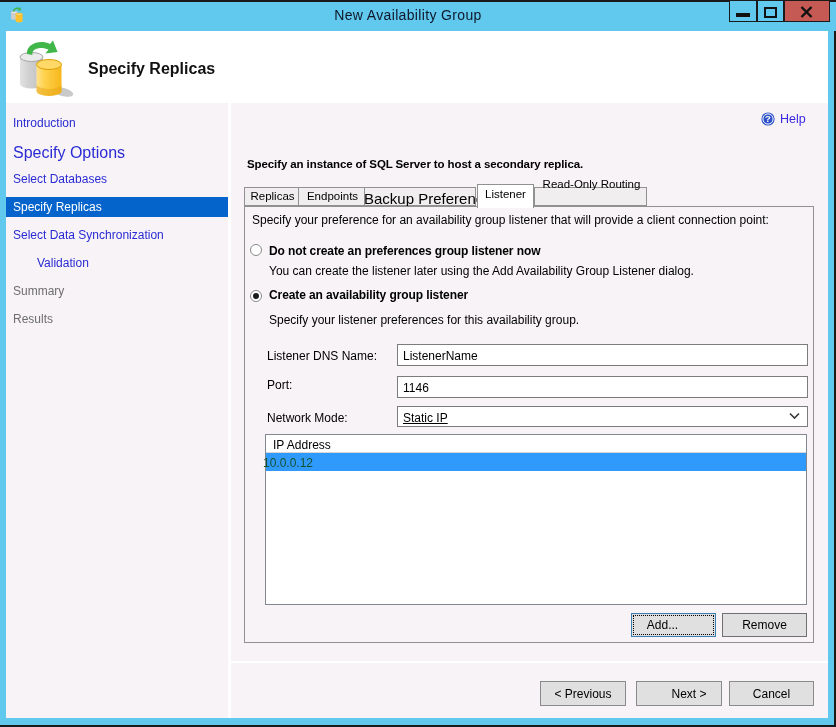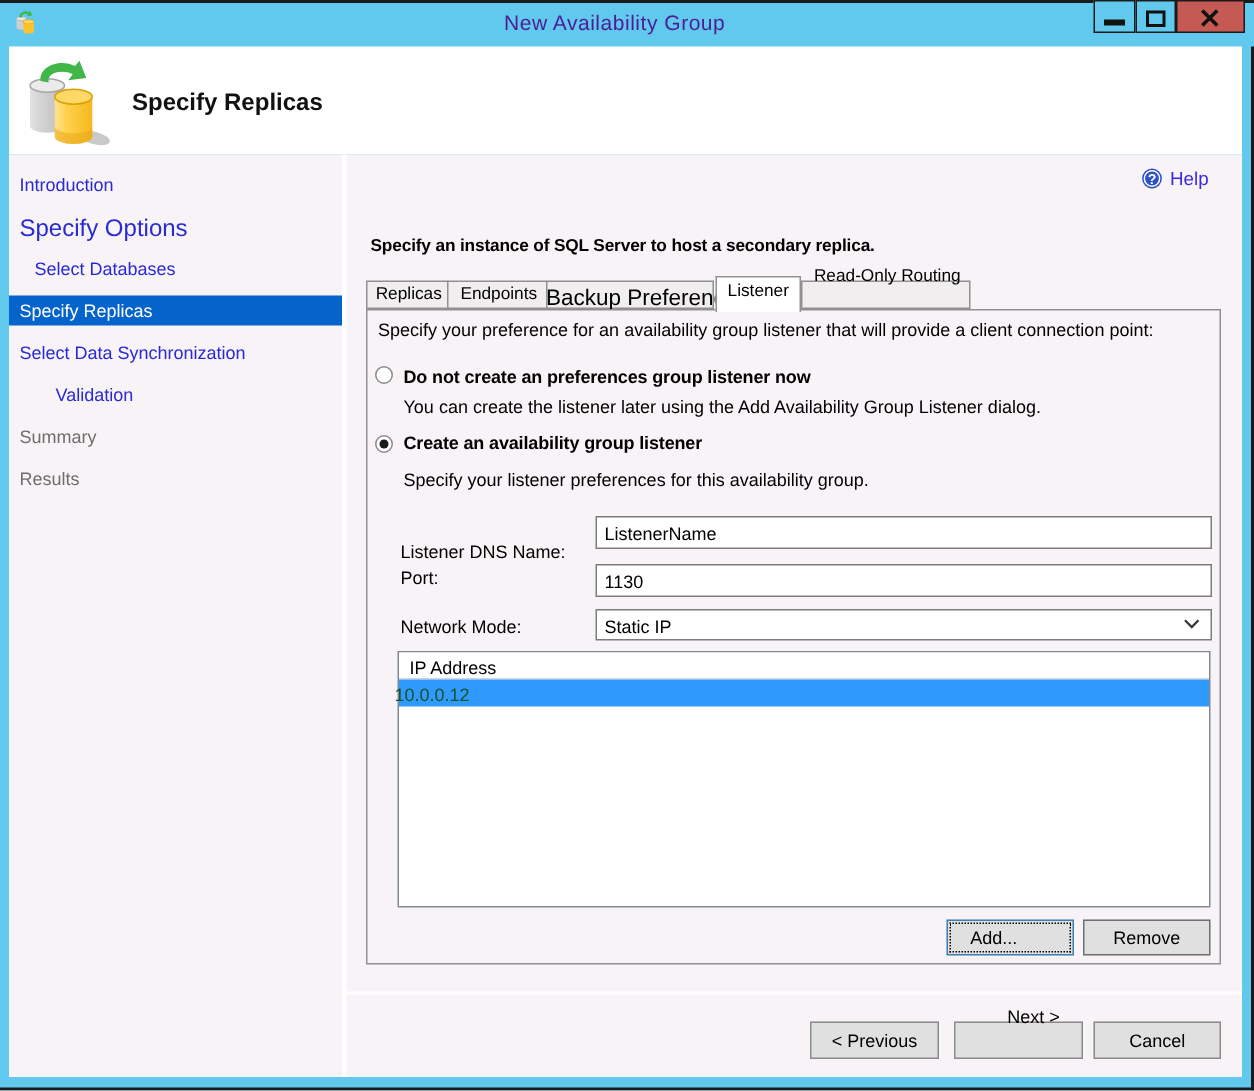--- a/index.html
+++ b/index.html
@@ -10,21 +10,21 @@
   .b { font-weight:bold; letter-spacing:-0.1px; }
 </style>
 </head>
 <body>
 
 <div class="abs" style="left:0;top:0;width:836px;height:2px;background:#1A1A1A;"></div>
 <div class="abs" style="left:834px;top:0;width:2px;height:727px;background:#1A1A1A;"></div>
 <div class="abs" style="left:0;top:725px;width:836px;height:2px;background:#1A1A1A;"></div>
 
 <div class="abs" style="left:0;top:2px;width:836px;height:29px;background:#61C9EE;"></div>
-<div class="abs" style="left:336px;top:7px;width:164px;font-size:14px;letter-spacing:0.35px;color:#4c1d95;text-align:left;white-space:nowrap;">New Availability Group</div>
+<div class="abs" style="left:326px;top:7px;width:164px;font-size:14px;letter-spacing:0.35px;color:#0f172a;text-align:center;white-space:nowrap;">New Availability Group</div>
 
 <svg class="abs" style="left:10px;top:7px;" width="15" height="16" viewBox="0 0 15 16">
   <path d="M1 5.5 L1 11.5 A3.2 1.3 0 0 0 7.4 11.5 L7.4 5.5 Z" fill="#CDCDCD"></path>
   <ellipse cx="4.2" cy="5.5" rx="3.2" ry="1.3" fill="#E8E8E8" stroke="#A6A6A6" stroke-width="0.4"></ellipse>
   <path d="M5.6 7.5 L5.6 14 A3.5 1.4 0 0 0 12.6 14 L12.6 7.5 Z" fill="#FDC32F"></path>
   <ellipse cx="9.1" cy="7.5" rx="3.5" ry="1.4" fill="#FFD75E" stroke="#D9A004" stroke-width="0.4"></ellipse>
   <path d="M3 4.5 C2.7 1.5 6.5 -0.3 9.3 1 L10 0 L11.4 3.3 L8 3.8 L8.9 2.6 C6.8 1.7 4.2 2.4 4.6 4.6 Z" fill="#41B649"></path>
 </svg>
 
 <div class="abs" style="left:729px;top:0px;width:28px;height:22px;border:1.5px solid #1A1A1A;background:#61C9EE;"></div>
@@ -61,21 +61,21 @@
 </svg>
 
 <div class="abs" style="left:88px;top:60px;font-size:16px;font-weight:bold;color:#111;">Specify Replicas</div>
 
 <div class="abs" style="left:6px;top:103px;width:822px;height:615px;background:#F7F3F6;"></div>
 
 <div class="abs" style="left:228px;top:103px;width:3px;height:615px;background:#FFFFFF;"></div>
 
 <div class="abs txt" style="left:13px;top:116px;color:#2A2AD4;font-size:12px;">Introduction</div>
 <div class="abs txt" style="left:13px;top:144px;color:#2A2AD4;font-size:16px;">Specify Options</div>
-<div class="abs txt" style="left:23px;top:172px;color:#2A2AD4;font-size:12px;">Select Databases</div>
+<div class="abs txt" style="left:13px;top:172px;color:#2A2AD4;font-size:12px;">Select Databases</div>
 <div class="abs" style="left:6px;top:197px;width:222px;height:20px;background:#0564CB;"></div>
 <div class="abs txt" style="left:13px;top:200px;color:#FFFFFF;font-size:12px;">Specify Replicas</div>
 <div class="abs txt" style="left:13px;top:228px;color:#2A2AD4;font-size:12px;">Select Data Synchronization</div>
 <div class="abs txt" style="left:13px;top:256px;color:#2A2AD4;font-size:12px;margin-left:24px;">Validation</div>
 <div class="abs txt" style="left:13px;top:284px;color:#6E6E6E;font-size:12px;">Summary</div>
 <div class="abs txt" style="left:13px;top:312px;color:#6E6E6E;font-size:12px;">Results</div>
 
 <svg class="abs" style="left:761px;top:112px;" width="14" height="14" viewBox="0 0 14 14">
   <circle cx="7" cy="7" r="6.6" fill="#2B50C8"></circle>
   <circle cx="7" cy="7" r="5.1" fill="none" stroke="#FFFFFF" stroke-width="1"></circle>
@@ -103,30 +103,30 @@
 
 <div class="abs" style="left:250px;top:244px;width:12px;height:12px;border:1px solid #8A8A8A;border-radius:50%;background:#FFF;"></div>
 <div class="abs txt b" style="left:269px;top:244px;">Do not create an preferences group listener now</div>
 <div class="abs txt" style="left:269px;top:264px;">You can create the listener later using the Add Availability Group Listener dialog.</div>
 
 <div class="abs" style="left:250px;top:290px;width:12px;height:12px;border:1px solid #8A8A8A;border-radius:50%;background:#FFF;"></div>
 <div class="abs" style="left:253px;top:293px;width:6px;height:6px;border-radius:50%;background:#1A1A1A;"></div>
 <div class="abs txt b" style="left:269px;top:288px;">Create an availability group listener</div>
 <div class="abs txt" style="left:269px;top:313px;">Specify your listener preferences for this availability group.</div>
 
-<div class="abs txt" style="left:267px;top:361px;">Listener DNS Name:</div>
+<div class="abs txt" style="left:267px;top:349px;">Listener DNS Name:</div>
 <div class="abs txt" style="left:267px;top:378px;">Port:</div>
 <div class="abs txt" style="left:267px;top:411px;">Network Mode:</div>
 
 <div class="abs" style="left:397px;top:344px;width:411px;height:22px;border:1px solid #7C7C7C;background:#FFF;"></div>
 <div class="abs txt" style="left:403px;top:349px;">ListenerName</div>
 <div class="abs" style="left:397px;top:376px;width:411px;height:22px;border:1px solid #7C7C7C;background:#FFF;"></div>
-<div class="abs txt" style="left:403px;top:381px;">1130</div>
+<div class="abs txt" style="left:403px;top:381px;">1146</div>
 <div class="abs" style="left:397px;top:406px;width:411px;height:21px;border:1px solid #7C7C7C;background:#FFF;"></div>
-<div class="abs txt" style="left:403px;top:411px;">Static IP</div>
+<div class="abs txt" style="left:403px;top:411px;text-decoration:underline;">Static IP</div>
 <svg class="abs" style="left:789px;top:412px;" width="11" height="8" viewBox="0 0 11 8">
     <path d="M1 1.5 L5.5 6 L10 1.5" stroke="#3A3A3A" stroke-width="1.6" fill="none"></path>
   </svg>
 
 <div class="abs" style="left:265px;top:434px;width:542px;height:171px;border:1px solid #828790;background:#FFF;"></div>
 <div class="abs" style="left:266px;top:435px;width:540px;height:18px;background:#FFF;border-bottom:1px solid #D5D5D5;"></div>
 <div class="abs txt" style="left:273px;top:438px;">IP Address</div>
 <div class="abs" style="left:266px;top:453px;width:540px;height:18px;background:#3099FC;"></div>
 <div class="abs txt" style="left:263px;top:456px;color:#14532d;text-align:right;">10.0.0.12</div>
 
@@ -134,15 +134,15 @@
 <div class="abs" style="left:634px;top:616px;width:79px;height:18px;outline:1px dotted #000;"></div>
 <div class="abs txt" style="left:631px;top:618px;width:63px;text-align:center;">Add...</div>
 <div class="abs" style="left:722px;top:613px;width:85px;height:24px;border:1px solid #707070;background:#E0E0E0;"></div>
 <div class="abs txt" style="left:722px;top:618px;width:85px;text-align:center;">Remove</div>
 
 <div class="abs" style="left:231px;top:661px;width:597px;height:2px;background:#FFFFFF;"></div>
 
 <div class="abs" style="left:540px;top:681px;width:86px;height:25px;border:1px solid #8A8A8A;background:#E0E0E0;"></div>
 <div class="abs txt" style="left:540px;top:687px;width:86px;text-align:center;">&lt; Previous</div>
 <div class="abs" style="left:636px;top:681px;width:86px;height:25px;border:1px solid #8A8A8A;background:#E0E0E0;"></div>
-<div class="abs txt" style="left:636px;top:671px;width:106px;text-align:center;">Next &gt;</div>
+<div class="abs txt" style="left:636px;top:687px;width:106px;text-align:center;">Next &gt;</div>
 <div class="abs" style="left:729px;top:681px;width:85px;height:25px;border:1px solid #8A8A8A;background:#E0E0E0;"></div>
 <div class="abs txt" style="left:729px;top:687px;width:85px;text-align:center;">Cancel</div>
 
 </body></html>

